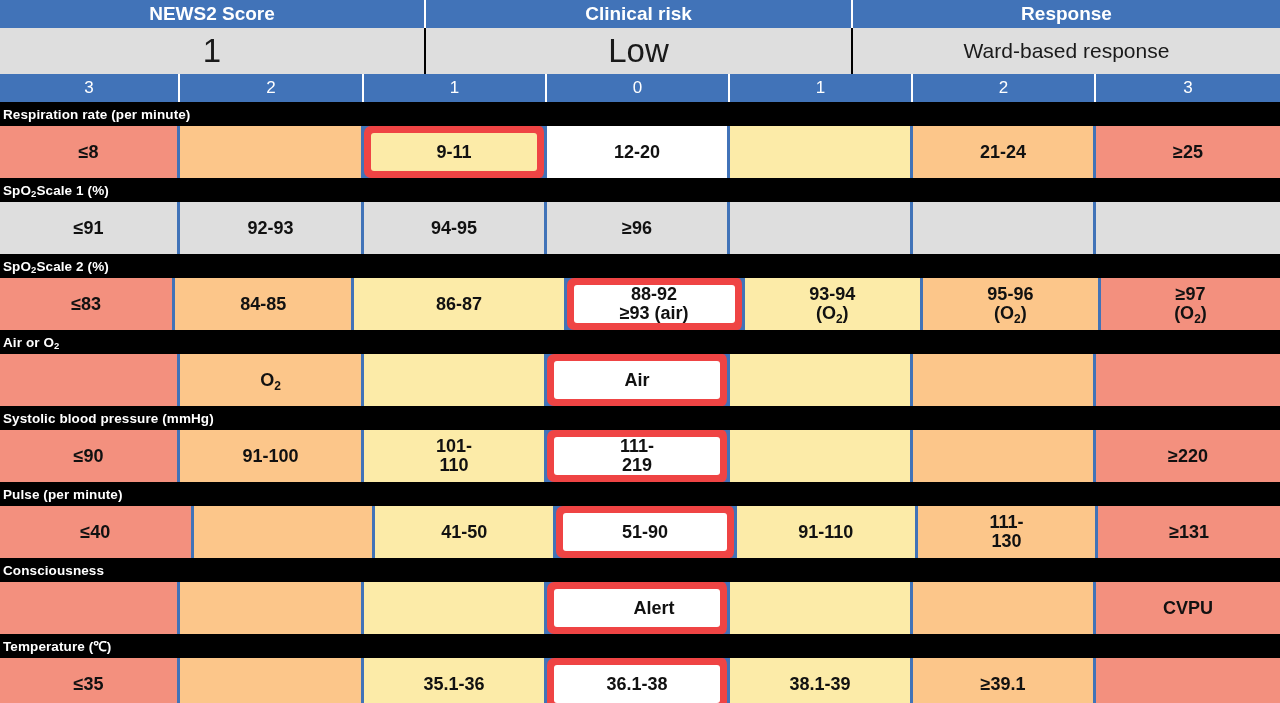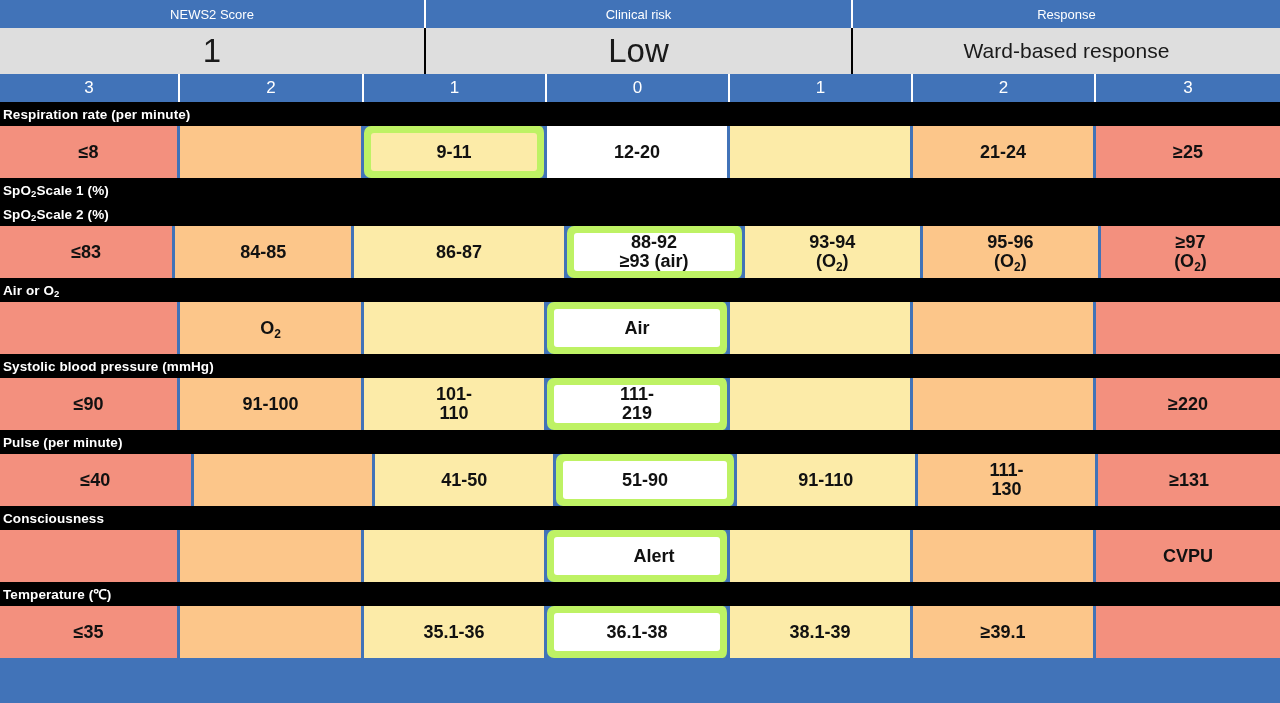--- a/index.html
+++ b/index.html
@@ -7,21 +7,21 @@
     width: 1280px; height: 703px;
     background: #4173B8;
     font-family: "Liberation Sans", sans-serif;
     overflow: hidden;
   }
   .sheet { position: relative; width: 1280px; height: 703px; background: #4173B8; }
 
   
   .hdr-titles { display: flex; height: 28px; }
   .hdr-title {
-    color: #ffffff; font-size: 13px; font-weight: 400;
+    color: #ffffff; font-size: 19px; font-weight: 700;
     display: flex; align-items: center; justify-content: center;
     border-right: 2px solid #ffffff;
   }
   .hdr-title:last-child { border-right: none; }
 
   .hdr-values { display: flex; height: 46px; background: #DEDEDE; }
   .hdr-value {
     background: #DEDEDE; color: #1a1a1a;
     display: flex; align-items: center; justify-content: center;
     border-right: 2px solid #000000;
@@ -62,21 +62,21 @@
   .cell sub { font-size: 12px; vertical-align: baseline; position: relative; top: 4px; }
 
   .c-red    { background: #F3907E; }
   .c-orange { background: #FCC68A; }
   .c-yellow { background: #FCEBA8; }
   .c-white  { background: #FFFFFF; }
   .c-grey   { background: #DEDEDE; }
 
   
   .cell.hl {
-    background: #bef264;
+    background: #ef4444;
     border-radius: 7px;
     border-right: 3px solid #4173B8;
     padding: 0;
   }
   .hl-inner {
     position: absolute;
     left: 7px; right: 7px; top: 7px; bottom: 7px;
     border-radius: 3px;
     display: flex; align-items: center; justify-content: center;
   }
@@ -136,20 +136,43 @@
           <span></span>
         </div>
         <div class="cell c-orange" style="width: 183px;">
           <span>21-24</span>
         </div>
         <div class="cell c-red" style="width: 184px;">
           <span>≥25</span>
         </div>
       </div>
       <div class="param-label">SpO<sub>2</sub> Scale 1 (%)</div>
+      <div class="data-row">
+        <div class="cell c-grey" style="width: 180px;">
+          <span>≤91</span>
+        </div>
+        <div class="cell c-grey" style="width: 184px;">
+          <span>92-93</span>
+        </div>
+        <div class="cell c-grey" style="width: 183px;">
+          <span>94-95</span>
+        </div>
+        <div class="cell c-grey" style="width: 183px;">
+          <span>≥96</span>
+        </div>
+        <div class="cell c-grey" style="width: 183px;">
+          <span></span>
+        </div>
+        <div class="cell c-grey" style="width: 183px;">
+          <span></span>
+        </div>
+        <div class="cell c-grey" style="width: 184px;">
+          <span></span>
+        </div>
+      </div>
       <div class="param-label">SpO<sub>2</sub> Scale 2 (%)</div>
       <div class="data-row">
         <div class="cell c-red" style="width: 180px;">
           <span>≤83</span>
         </div>
         <div class="cell c-orange" style="width: 184px;">
           <span>84-85</span>
         </div>
         <div class="cell c-yellow" style="width: 218px;">
           <span>86-87</span>

